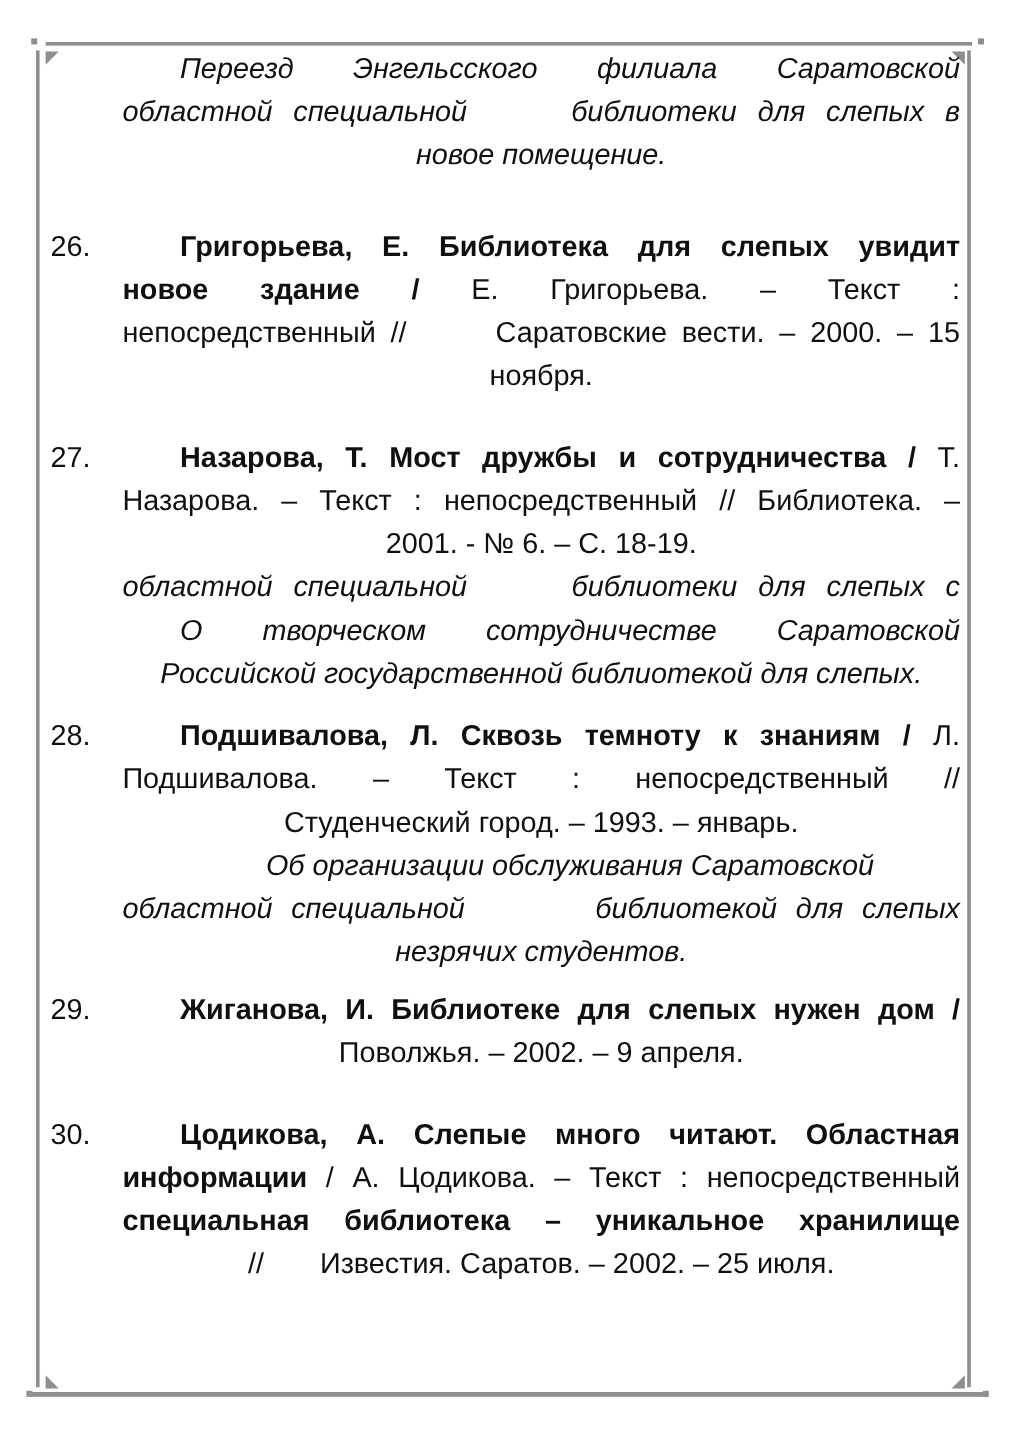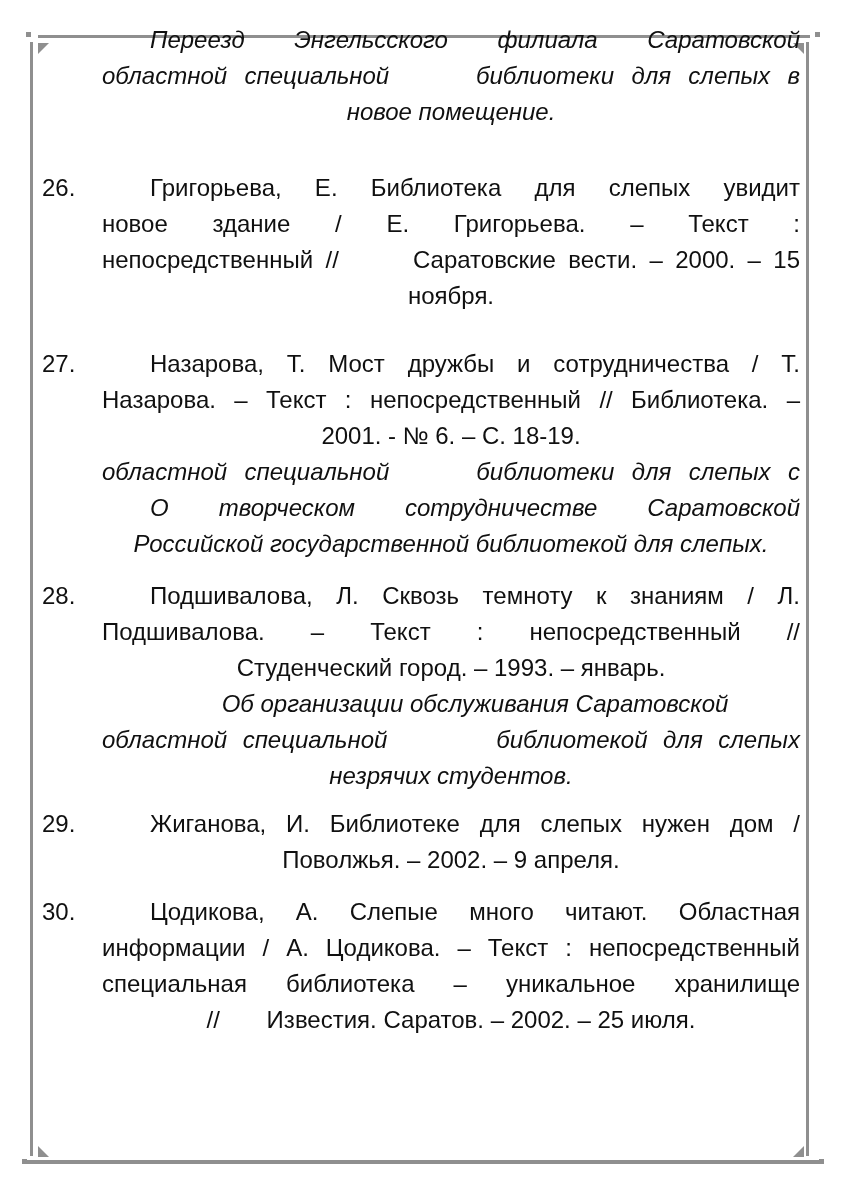--- a/index.html
+++ b/index.html
@@ -30,41 +30,41 @@
   .tri-br{left:793px;top:1146px;border-bottom:11px solid var(--border-gray);border-left:11px solid transparent;}
   .dot{position:absolute;width:5px;height:5px;background:var(--border-gray);}
   .dot-tl{left:26px;top:32px;}
   .dot-tr{left:815px;top:32px;}
   .dot-bl{left:22px;top:1159px;}
   .dot-br{left:819px;top:1159px;}
 
   
   .content{
     position:absolute;left:0;top:0;right:0;
-    padding:22px 48px 0 0;
+    padding:40px 48px 0 0;
     font-size:24px;line-height:36px;
   }
   .para{margin:0 0 0 102px;position:relative;}
   .para .num{
     position:absolute;left:-60px;top:0;
     font-weight:400;font-style:normal;line-height:36px;
     white-space:nowrap;
     text-align:center;
   }
   .line{text-align:center;}
   .line.j{text-align:justify;text-align-last:justify;}
   .line.ind{padding-left:48px;}
-  .seg-b{font-weight:400;}
+  .seg-b{font-weight:700;}
   .seg-i{font-style:italic;}
   .seg-r{font-weight:400;font-style:normal;}
   .mb-intro{margin-bottom:40px;}
   .mb-26{margin-bottom:32px;}
   .mb-27{margin-bottom:16px;}
   .mb-28{margin-bottom:12px;}
-  .mb-29{margin-bottom:16px;}
+  .mb-29{margin-bottom:32px;}
 </style>
 </head>
 <body>
 
 <div class="page">
 
   <div class="b-line b-top"></div>
   <div class="b-line b-bottom"></div>
   <div class="b-line b-left"></div>
   <div class="b-line b-right"></div>

